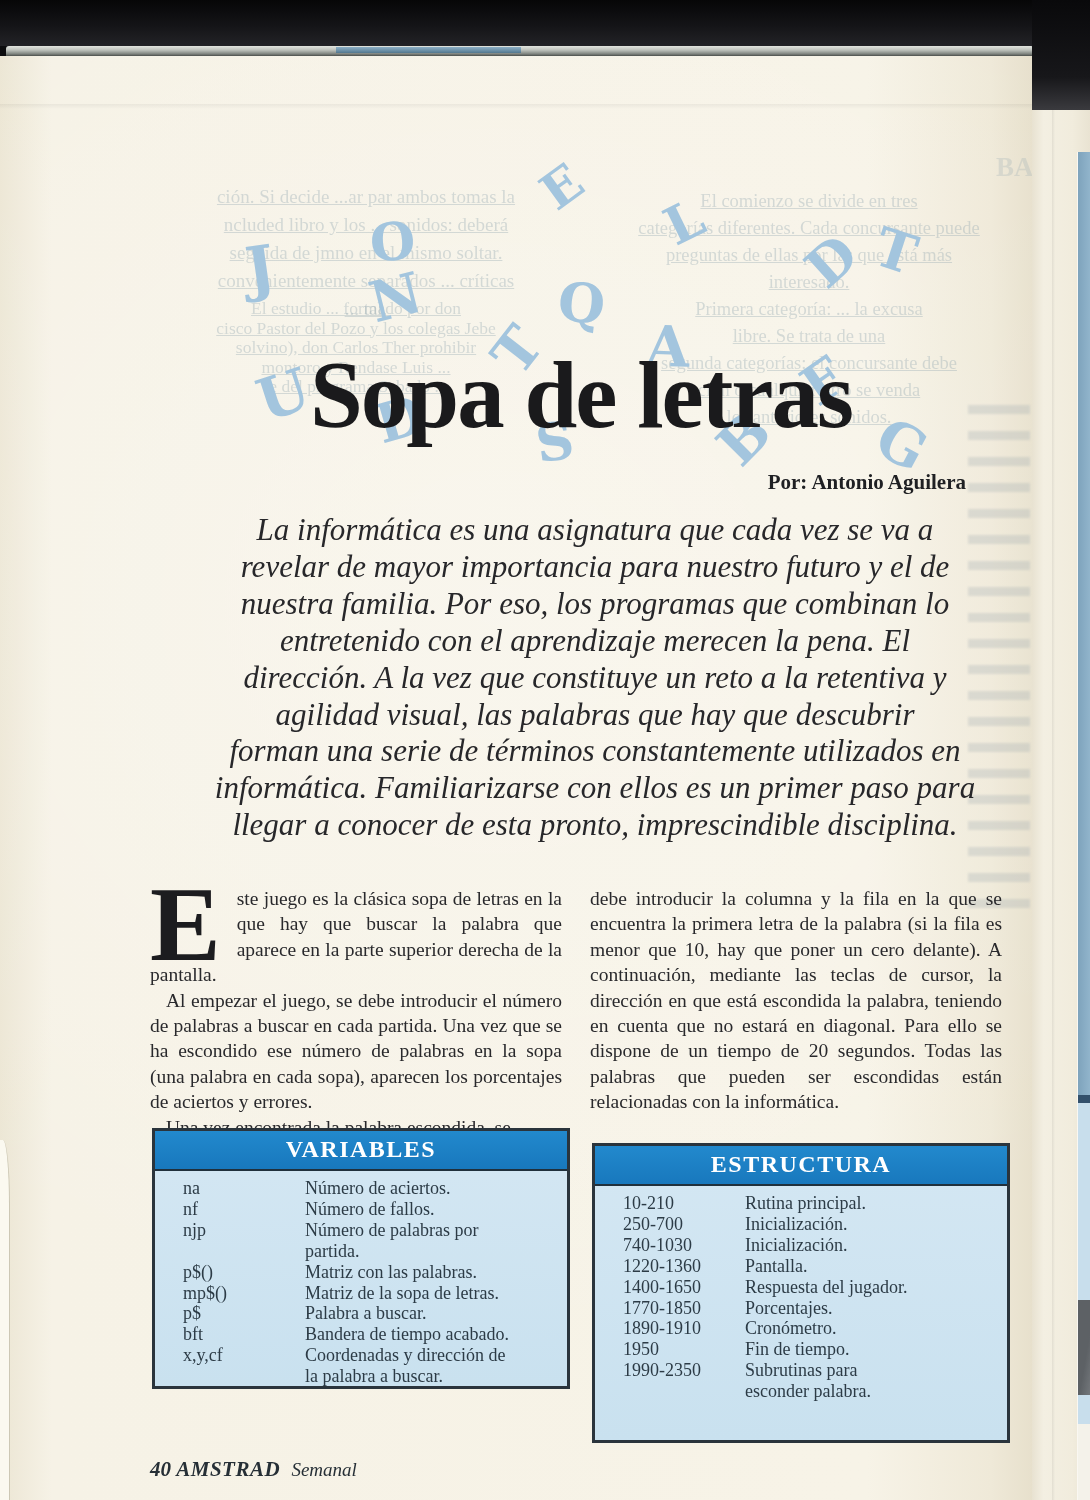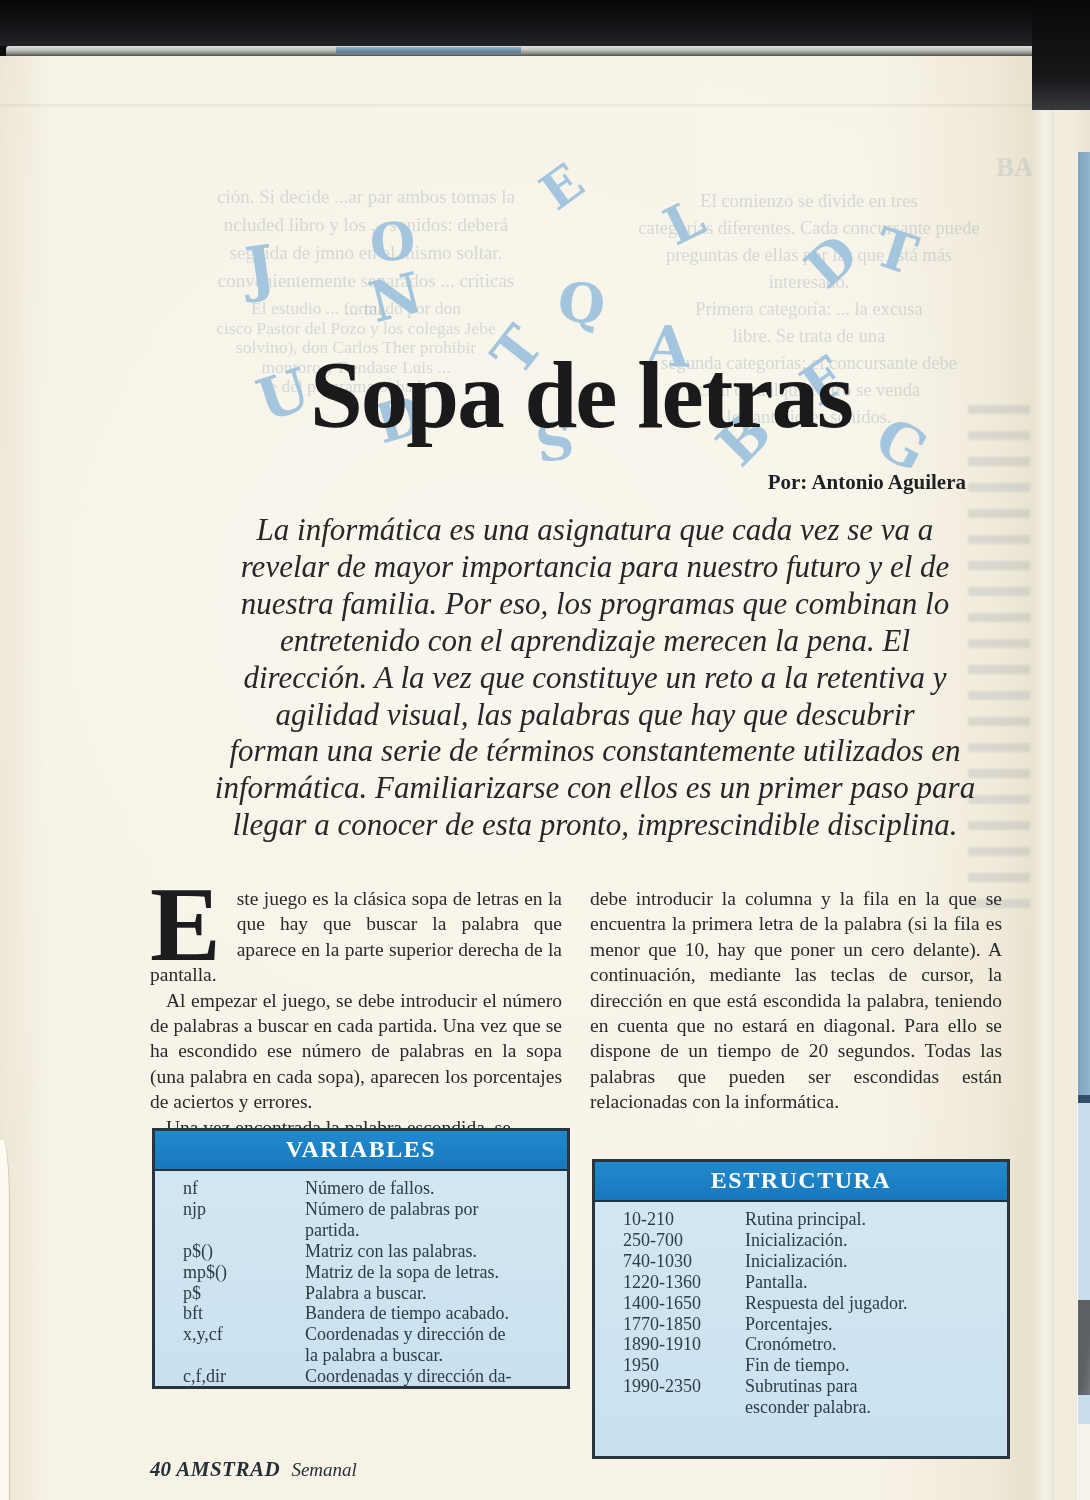--- a/index.html
+++ b/index.html
@@ -41,21 +41,21 @@
   .np2{position:absolute;left:0;top:943px;width:100%;height:8px;background:#33506b;}
   .np3{position:absolute;left:0;top:951px;width:100%;height:197px;background:#c8deec;}
   .np4{position:absolute;left:0;top:1148px;width:100%;height:95px;
     background:linear-gradient(100deg,#5d6165 60%,#75797d 100%);}
   .np5{position:absolute;left:0;top:1243px;width:100%;height:29px;background:#c8deec;}
   .np6{position:absolute;left:0;top:1272px;width:100%;height:76px;background:#f4f2ea;}
 
   
   .ghost{position:absolute;color:#94a8b1;opacity:.36;filter:blur(.5px);
     text-align:center;z-index:1;font-style:normal;}
-  .ghost div{white-space:nowrap;overflow:hidden;}
+  .ghost div{white-space:nowrap;overflow:hidden;text-decoration:underline;}
   .ghost-a{left:170px;top:127px;width:392px;font-size:19px;line-height:28px;}
   .ghost-a2{left:152px;top:243px;width:408px;font-size:17.5px;line-height:19.5px;}
   .ghost-b{left:606px;top:132px;width:406px;font-size:18.5px;line-height:27px;}
   .ghost-word{left:996px;top:96px;font-size:27px;font-weight:bold;opacity:.25;}
   .ghost-stripes{position:absolute;left:968px;top:342px;width:62px;height:520px;z-index:1;
     background:repeating-linear-gradient(180deg,
       rgba(150,165,172,0) 0 7px, rgba(150,165,172,.26) 7px 16px,
       rgba(150,165,172,0) 16px 26px);
     filter:blur(.8px);}
 
@@ -81,21 +81,21 @@
   .col p{margin:0;}
   .col p.pind{text-indent:16px;}
   .dropcap{float:left;font-size:106px;line-height:.66;font-weight:bold;
     margin:4px 16px 0 0;color:#1c1c1f;}
 
   
   .tablebox{position:absolute;width:418px;border:3px solid #2a343c;
     background:linear-gradient(180deg,#d4e7f3 0%,#c9e1ef 100%);
     box-sizing:border-box;overflow:hidden;}
   .varbox{left:152px;top:1072px;height:261px;}
-  .estbox{left:592px;top:1087px;height:300px;margin-top:16px;}
+  .estbox{left:592px;top:1087px;height:300px;}
   .tablehead{height:38px;background:linear-gradient(180deg,#2289cd,#1878bd);
     border-bottom:2px solid #20303c;color:#ffffff;text-align:center;
     font-size:24px;font-weight:bold;letter-spacing:1.5px;line-height:36px;}
   .tablebody{padding:7px 10px 0 28px;}
   .trow{display:flex;align-items:flex-start;font-size:18px;line-height:20.9px;
     color:#2c3b46;}
   .tname{width:122px;flex:none;}
   .tdesc{flex:1;white-space:pre-line;}
 
   
@@ -204,20 +204,24 @@
       </div>
 
       <div class="col colR">
         <p>debe introducir la columna y la fila en la que se encuentra la primera letra de la palabra (si la fila es menor que 10, hay que poner un cero delante). A continuación, mediante las teclas de cursor, la dirección en que está escondida la palabra, teniendo en cuenta que no estará en diagonal. Para ello se dispone de un tiempo de 20 segundos. Todas las palabras que pueden ser escondidas están relacionadas con la informática.</p>
       </div>
 
       <div class="tablebox varbox">
         <div class="tablehead">VARIABLES</div>
         <div class="tablebody">
 
+            <div class="trow">
+              <span class="tname">na</span>
+              <span class="tdesc">Número de aciertos.</span>
+            </div>
 
             <div class="trow">
               <span class="tname">nf</span>
               <span class="tdesc">Número de fallos.</span>
             </div>
 
             <div class="trow">
               <span class="tname">njp</span>
               <span class="tdesc">Número de palabras por
 partida.</span>

